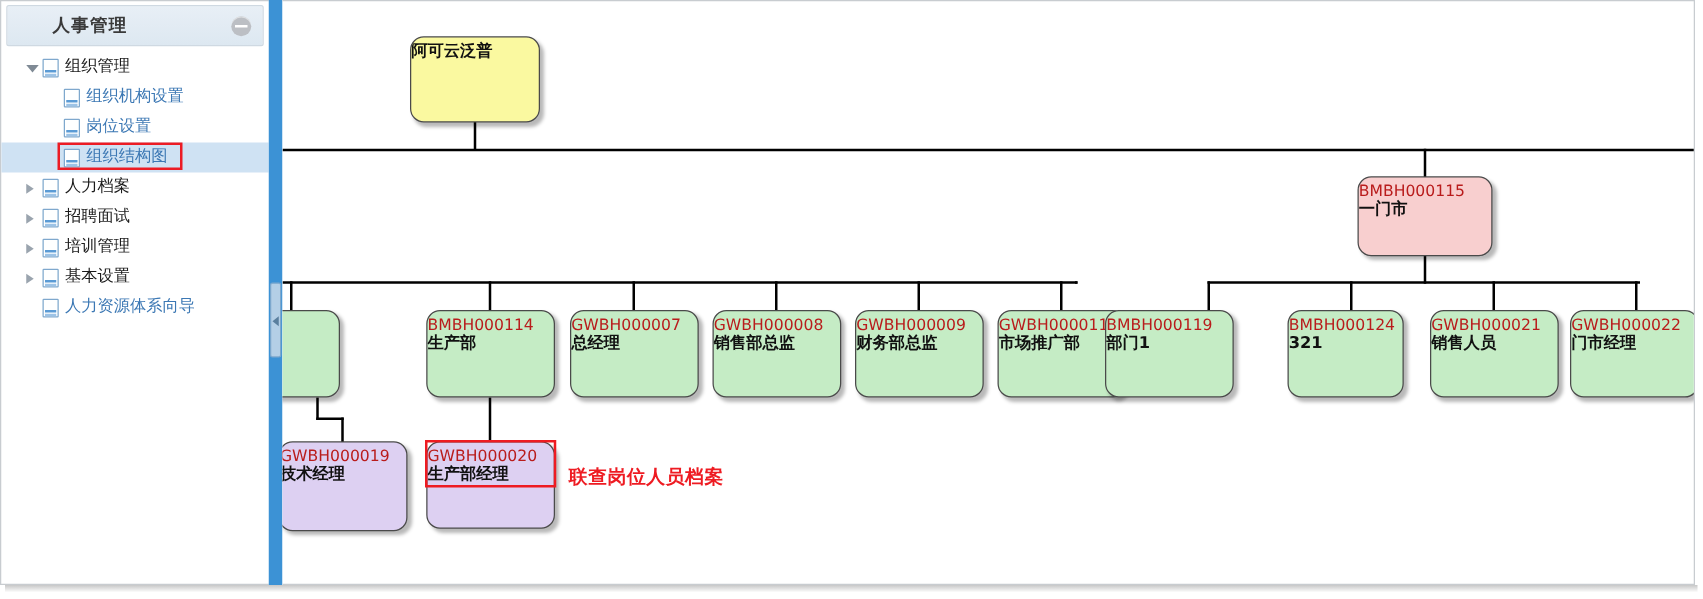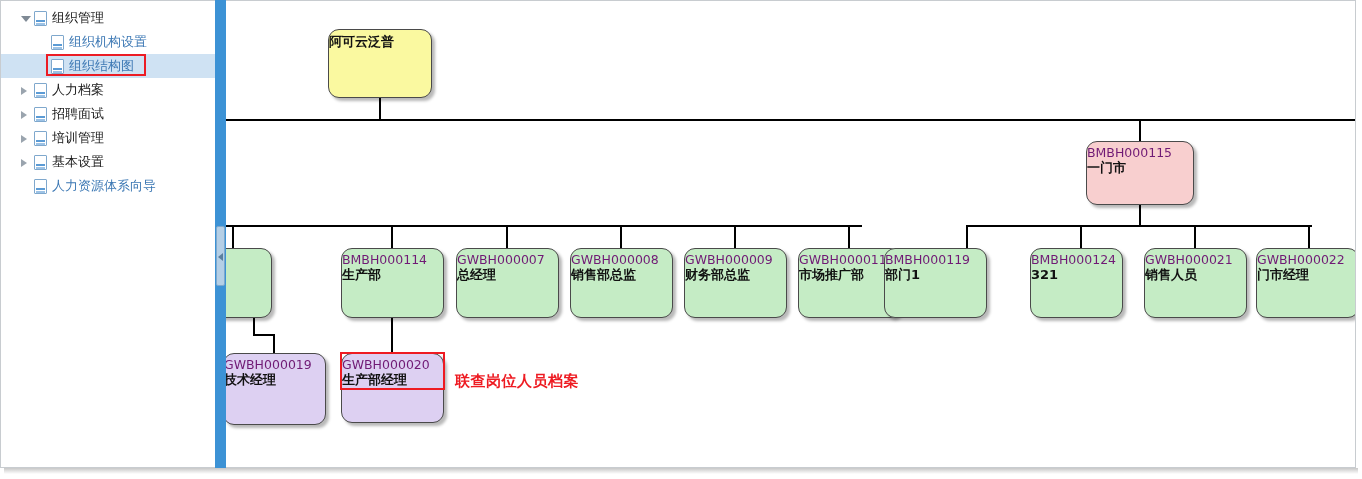--- a/index.html
+++ b/index.html
@@ -182,21 +182,21 @@
     border: 1px solid #4a4a4a;
     border-radius: 11px;
     box-sizing: border-box;
     box-shadow: 3px 3px 3px rgba(0,0,0,.28);
     text-align: left;
     overflow: hidden;
   }
   .node .code {
     display: block;
     font-size: 12.5px;
-    color: #701a75;
+    color: #b91c1c;
     line-height: 15px;
     margin-top: 3px;
     white-space: nowrap;
   }
   .node .name {
     display: block;
     font-size: 13px;
     font-weight: bold;
     color: #111111;
     line-height: 16px;
@@ -228,29 +228,37 @@
     width: 1354px; height: 6px;
     background: linear-gradient(to bottom, rgba(0,0,0,.22), rgba(0,0,0,0));
   }
 </style>
 </head>
 <body>
 
 <div id="root">
 
   <div id="sidebar">
+    <div id="sidebar-header">
+      <span id="sidebar-header-title">人事管理</span>
+      <span id="collapse-btn"></span>
+    </div>
     <div class="tree" id="tree">
         <div class="tree-node lvl1">
           <span class="twisty open"></span>
           <span class="pg-icon"></span>
           <span class="tree-label dark">组织管理</span>
         </div>
         <div class="tree-node lvl2">
           <span class="pg-icon"></span>
           <span class="tree-label">组织机构设置</span>
+        </div>
+        <div class="tree-node lvl2">
+          <span class="pg-icon"></span>
+          <span class="tree-label">岗位设置</span>
         </div>
         <div class="tree-node lvl2 selected">
           <span class="pg-icon"></span>
           <span class="tree-label">组织结构图</span>
           <span class="redbox"></span>
         </div>
         <div class="tree-node lvl1">
           <span class="twisty closed"></span>
           <span class="pg-icon"></span>
           <span class="tree-label dark">人力档案</span>

